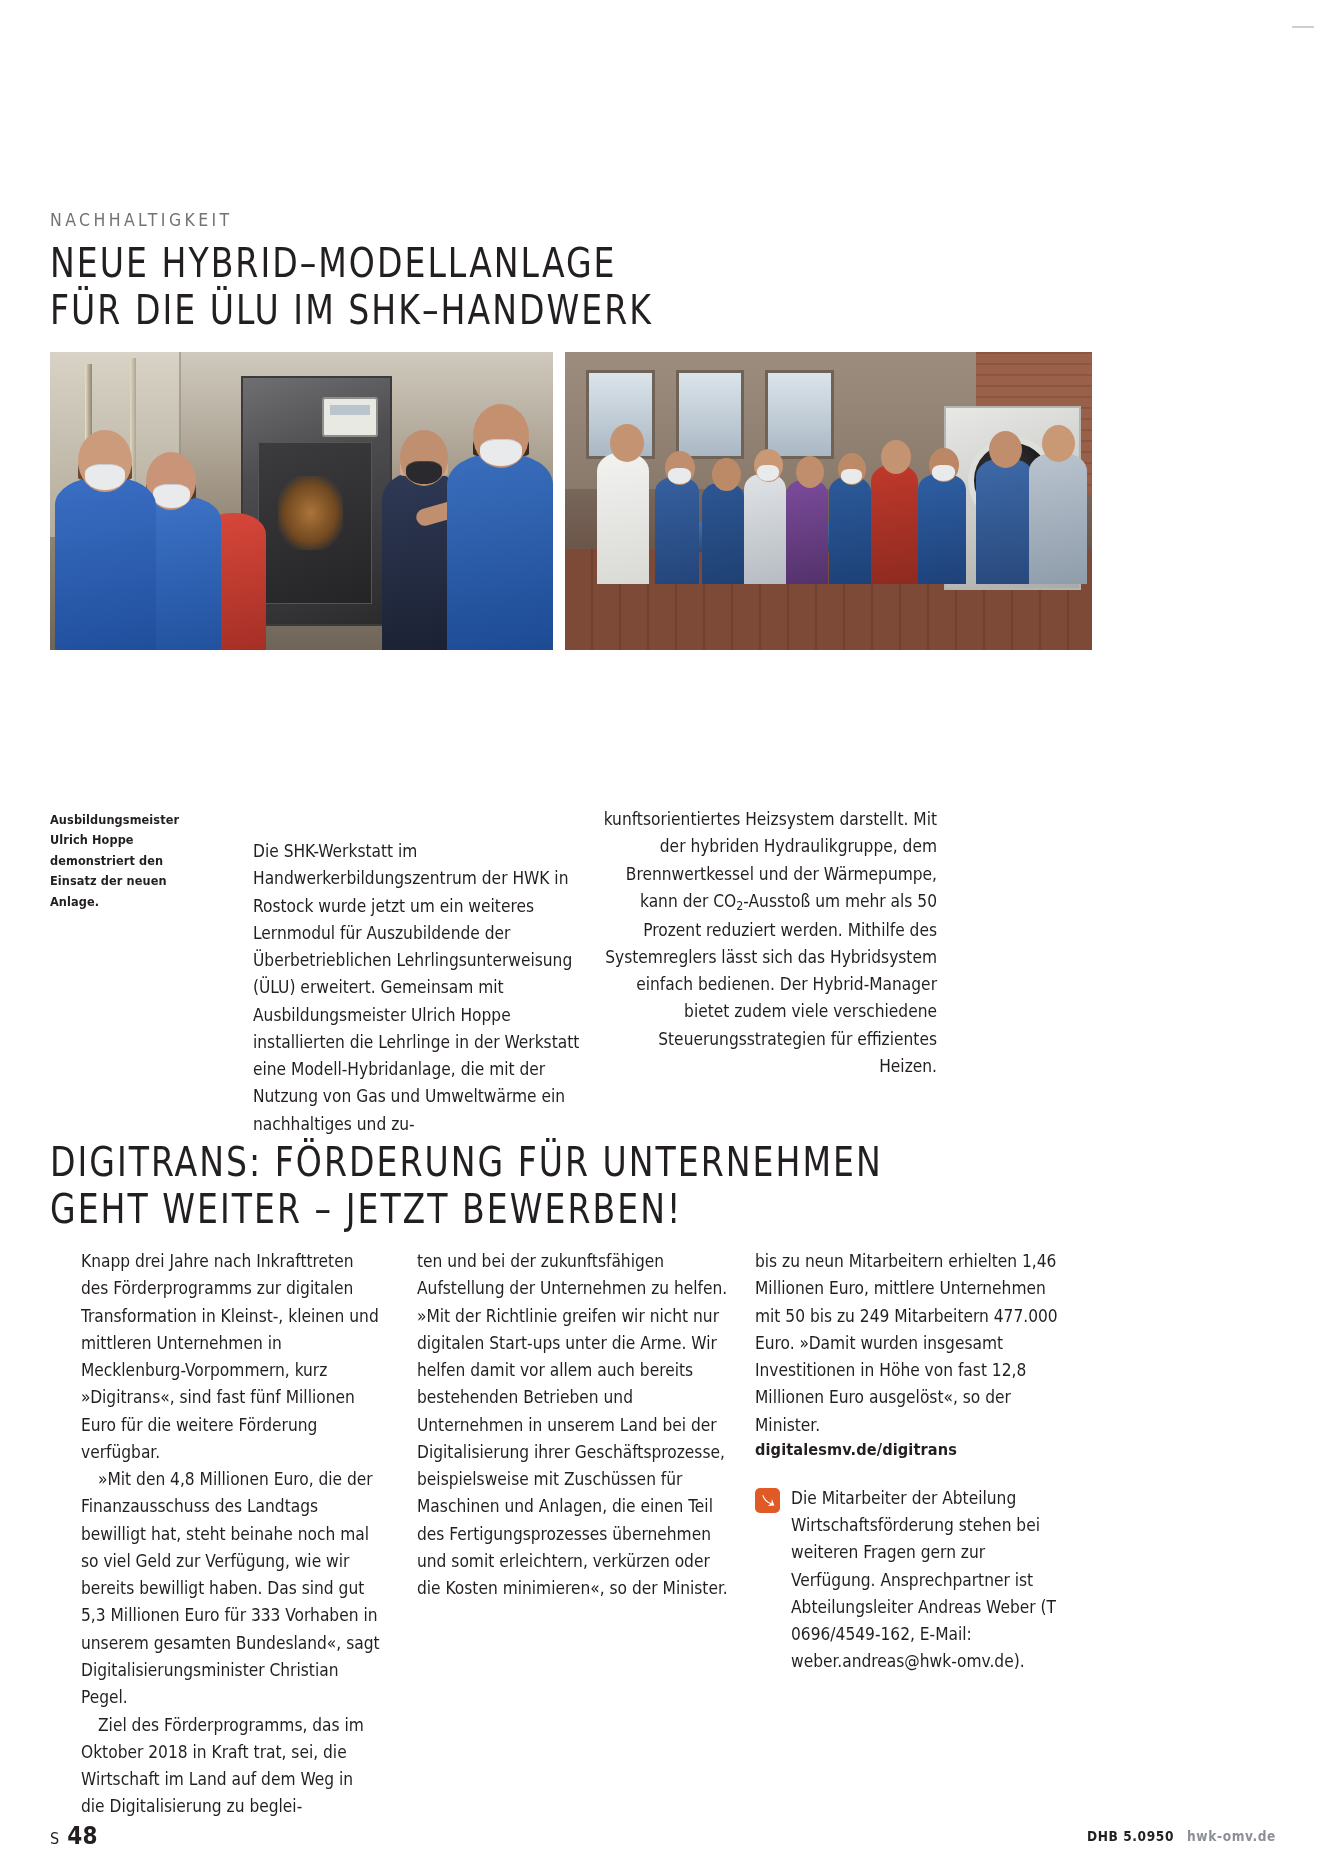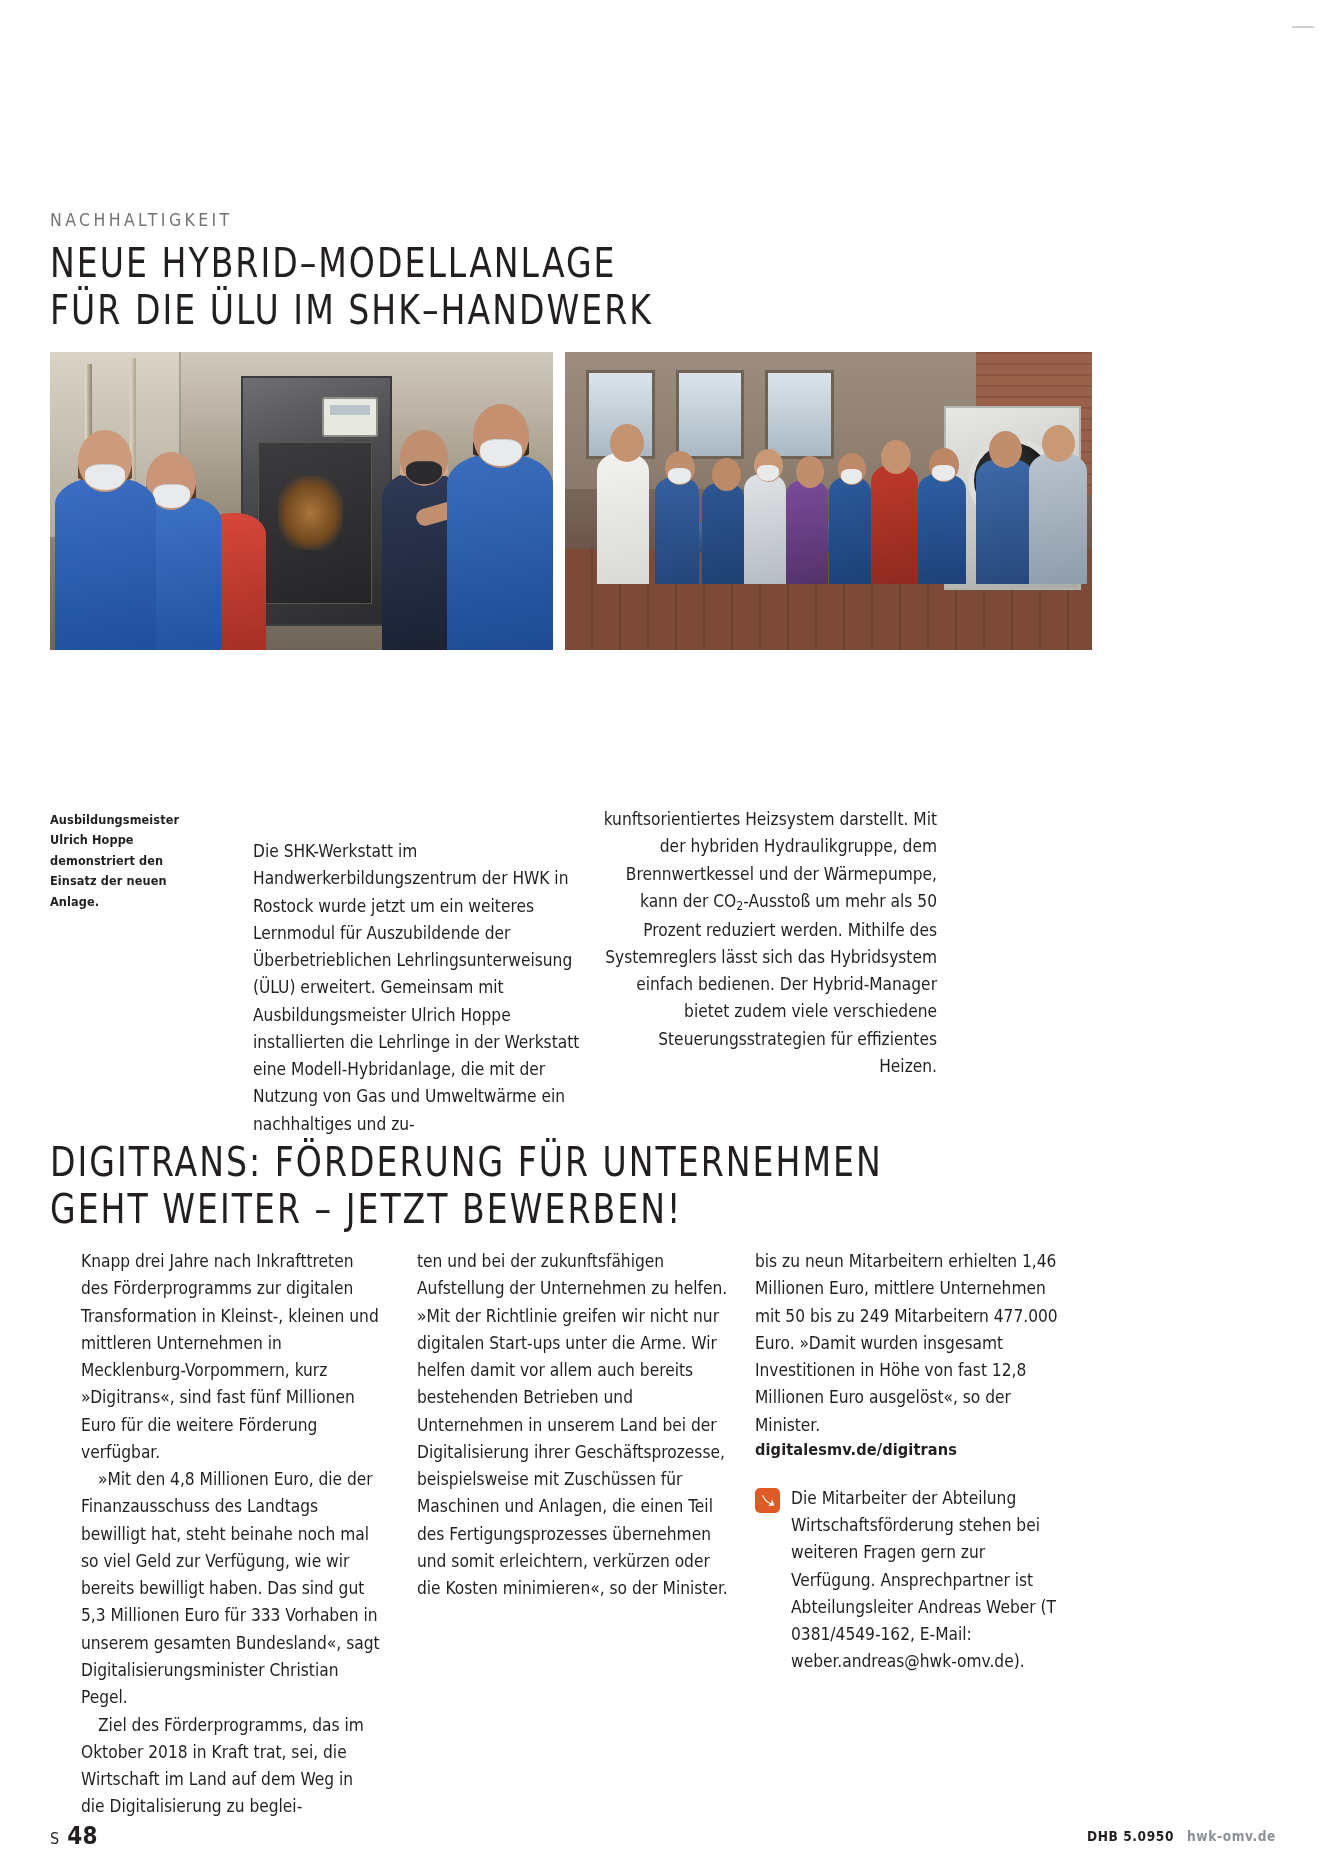--- a/index.html
+++ b/index.html
@@ -501,21 +501,21 @@
     <div class="a2-col a2-col3">
       <p class="body-text">bis zu neun Mitarbeitern erhielten 1,46 Millionen Euro, mittlere Unternehmen mit 50 bis zu 249 Mitarbeitern 477.000 Euro. »Damit wurden insgesamt Investitionen in Höhe von fast 12,8 Millionen Euro ausgelöst«, so der Minister.</p>
       <div class="url-bold">digitalesmv.de/digitrans</div>
 
       <div class="info-box">
         <span class="info-icon">
           <svg width="17" height="17" viewBox="0 0 17 17" aria-hidden="true">
             <path d="M4.2 3.1 C6.0 7.6 8.4 10.0 12.3 11.2 L12.9 7.0 L15.4 13.6 L8.6 14.0 L11.4 12.0 C7.0 10.6 4.6 7.6 3.3 3.6 Z" fill="#ffffff"></path>
           </svg>
         </span>
-        <span class="info-text">Die Mitarbeiter der Abteilung Wirtschaftsförderung stehen bei weiteren Fragen gern zur Verfügung. Ansprechpartner ist Abteilungsleiter Andreas Weber (T 0381/4549-162, E-Mail: weber.andreas@hwk-omv.de).</span>
+        <span class="info-text">Die Mitarbeiter der Abteilung Wirtschaftsförderung stehen bei weiteren Fragen gern zur Verfügung. Ansprechpartner ist Abteilungsleiter Andreas Weber (T 0696/4549-162, E-Mail: weber.andreas@hwk-omv.de).</span>
       </div>
     </div>
 
   </div>
 
   <div class="footer-left">
     <span class="footer-s">S</span>
     <span class="footer-page">48</span>
   </div>
 

